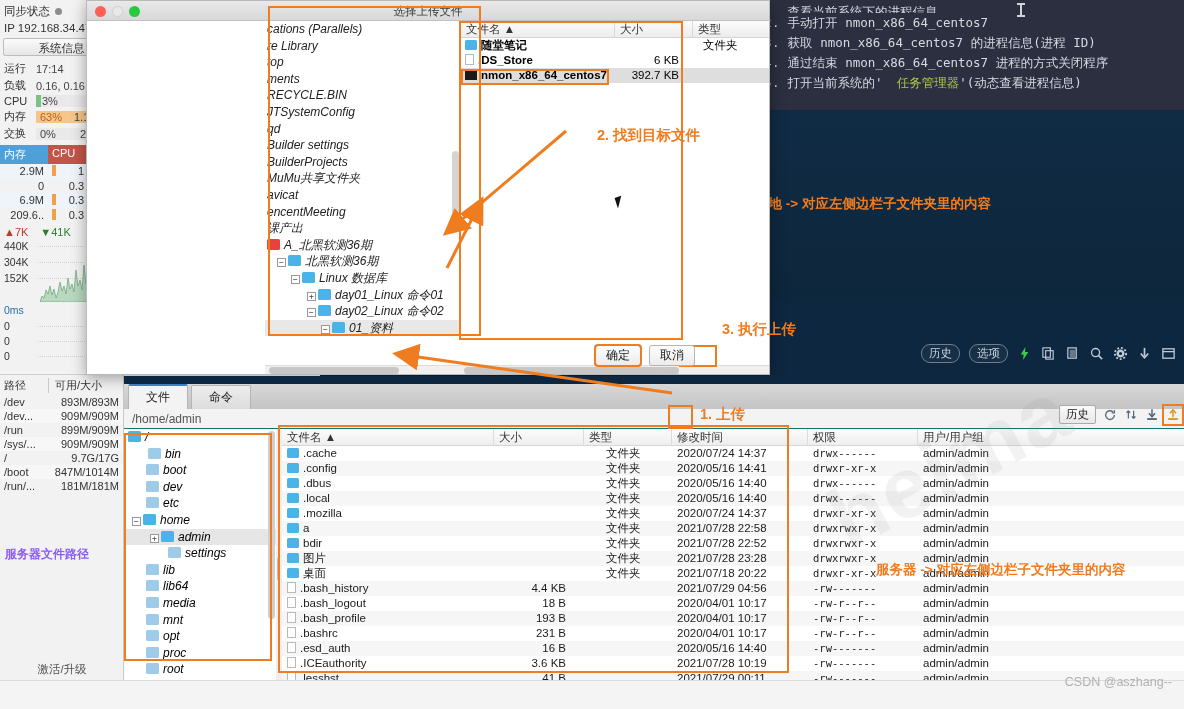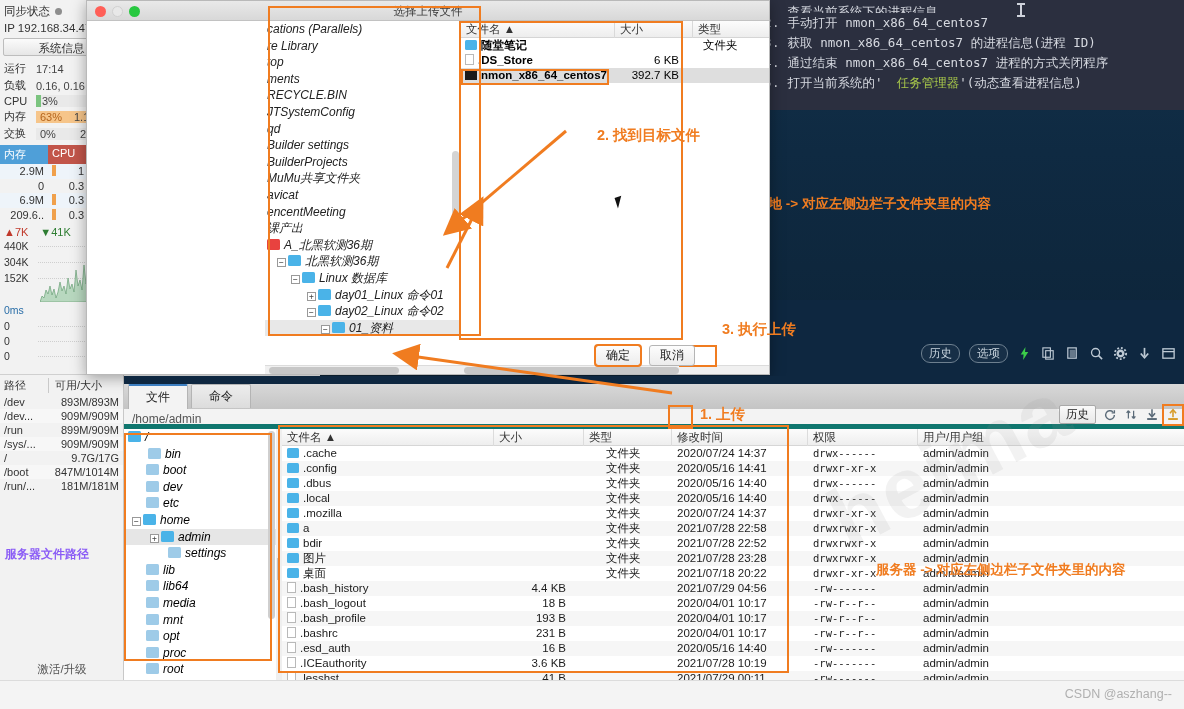--- a/index.html
+++ b/index.html
@@ -225,31 +225,31 @@
   }
 
   
   .fm {
     position: absolute; left: 124px; top: 376px; width: 1060px; height: 333px;
     background: #f5f5f5;
   }
   .fm-topbar { height: 8px; background: #0e2740; }
   .fm-tabs {
     height: 25px; background: linear-gradient(180deg,#d8d8d8,#c4c4c4);
-    display: flex; align-items: flex-start; padding-left: 4px;
+    display: flex; align-items: center; padding-left: 4px;
   }
   .fm-tab {
     height: 24px; line-height: 23px; padding: 0 17px; font-size: 12px; color: #222;
     background: linear-gradient(180deg,#ededed,#dcdcdc); border: 1px solid #b4b4b4; border-bottom: none;
     margin-right: 3px; border-radius: 2px 2px 0 0;
   }
   .fm-tab.active { background: #f3f3f3; border-top: 2px solid #3d7fc1; height: 25px; line-height: 23px;}
   .fm-path {
     height: 20px; line-height: 20px; padding-left: 8px; font-size: 12px; color: #555;
-    background: #f3f3f3; border-bottom: 5px solid #0f766e;
+    background: #f3f3f3; border-bottom: 1px solid #0f766e;
   }
   .fm-main { position: absolute; left: 0; top: 53px; right: 0; bottom: 0; display: flex; }
   .fm-tree {
     width: 152px; background: #fff; position: relative; overflow: hidden; font-size: 12px;
   }
   .fm-tree .tree-row { height: 16.6px; line-height: 16.6px; }
   .fm-tree .tree-row.sel { background: #e6e6e6; }
   .fm-tree-sb { position: absolute; right: 1px; top: 2px; width: 7px; height: 188px; background: #cfcfcf; border-radius: 4px; }
 
   .fm-split { width: 6px; background: #efefef; position: relative; }
@@ -309,21 +309,21 @@
 
   .watermark {
     position: absolute; left: 820px; top: 415px; font-size: 86px; color: rgba(150,150,150,0.12);
     transform: rotate(-28deg); font-weight: bold; pointer-events:none; letter-spacing: 2px;
   }
   .status-bar {
     position: absolute; left: 0; bottom: 0; width: 1184px; height: 29px;
     background: #f4f4f4; border-top: 1px solid #dcdcdc;
   }
   .csdn {
-    position: absolute; right: 12px; bottom: 8px; color: #b0b0b0; font-size: 12.5px;
+    position: absolute; right: 12px; bottom: 20px; color: #b0b0b0; font-size: 12.5px;
   }
   .bar-green { background: #7bc47f; }
   .bar-orange { background: #f6c58a; }
   .mini-bar { width: 4px; background: #f0a04b; height: 11px; display:inline-block; }
 </style>
 </head>
 <body>
 
 <div id="root">
 

